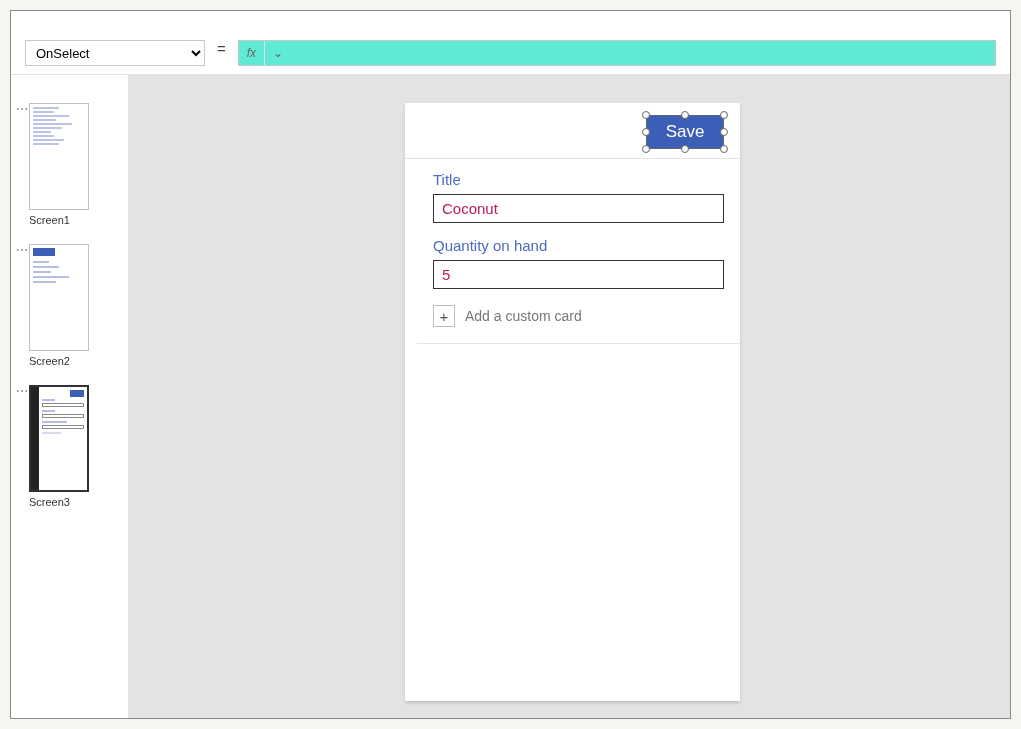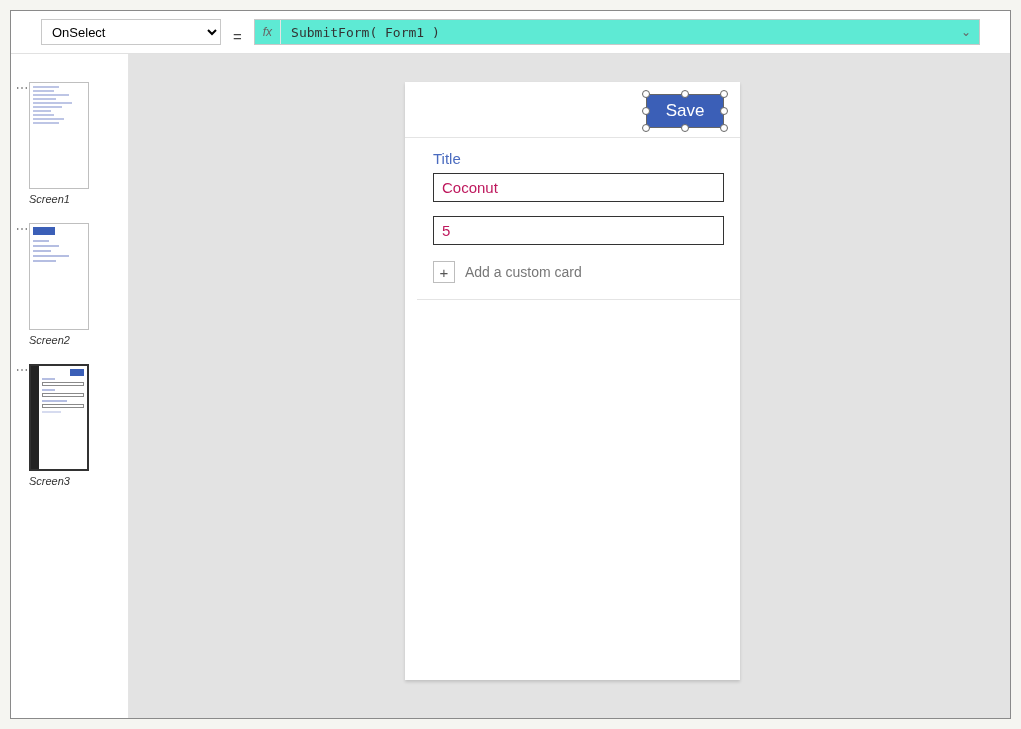--- a/index.html
+++ b/index.html
@@ -12,24 +12,25 @@
   .app-frame {
     width: 1001px;
     height: 709px;
     background: #fff;
     border: 1px solid #8a8a8a;
     display: flex;
     flex-direction: column;
   }
   .formula-row {
     display: flex;
-    align-items: flex-end;
-    padding: 8px 30px;
+    align-items: flex-start;
+    padding: 8px 14px;
     border-bottom: 1px solid #e1e1e1;
     gap: 10px;
+    margin-top: 21px;
   }
   .prop-select {
     width: 180px;
     height: 26px;
     border: 1px solid #c8c8c8;
     font-size: 13px;
     padding: 2px 6px;
     background:#fff;
   }
   .equals {
@@ -84,21 +85,21 @@
     margin-bottom:18px;
   }
   .thumb-dots {
     width:14px;
     font-size:13px;
     color:#666;
     line-height:8px;
     padding-top:2px;
     text-align:center;
   }
-  .thumb-wrap { display:flex; flex-direction:column;font-style:italic; }
+  .thumb-wrap { display:flex; flex-direction:column; }
   .thumb {
     width:60px;
     height:107px;
     border:1px solid #bfbfbf;
     background:#fff;
     position:relative;
     overflow:hidden;
   }
   .thumb.selected { border:2px solid #323232; }
   .thumb-caption {
@@ -213,21 +214,20 @@
 
 <div class="app-frame">
 
   <div class="formula-row">
     <select class="prop-select">
       <option>OnSelect</option>
     </select>
     <span class="equals">=</span>
     <div class="fx-box">
       <span class="fx-label">fx</span>
-      <span class="fx-input">SubmitForm( Form1 )</span>
       <span class="fx-chevron">⌄</span>
     </div>
   </div>
 
   <div class="workspace">
 
     <div class="thumb-rail">
 
       <div class="thumb-slot">
         <div class="thumb-dots">⋯</div>
@@ -313,20 +313,21 @@
 
           <div class="field">
             <div class="field-label">Title</div>
             <input class="field-input" value="Coconut" style="">
           </div>
 
           <div class="field">
           </div>
 
           <div class="field">
+            <div class="field-label">Quantity on hand</div>
             <input class="field-input" value="5" style="">
           </div>
 
           <div class="add-card-row">
             <div class="plus-box">+</div>
             <div class="add-card-text">Add a custom card</div>
           </div>
 
         </div>
 

